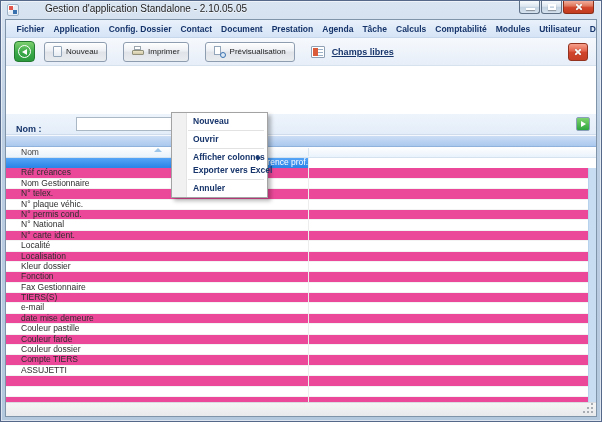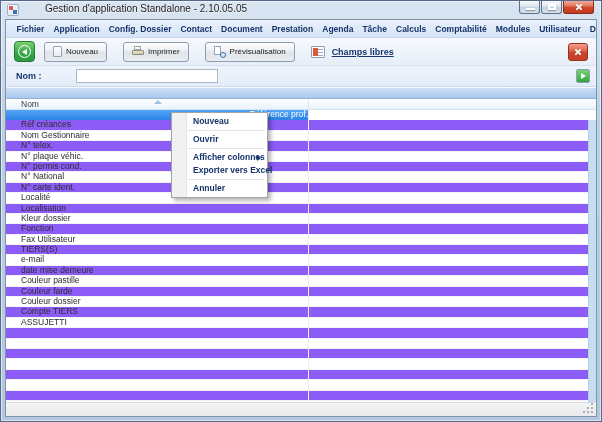--- a/index.html
+++ b/index.html
@@ -60,42 +60,42 @@
   .icon-preview::after{content:"";position:absolute;right:0;bottom:0;width:6px;height:6px;border:1.5px solid #3a72b0;border-radius:50%;box-sizing:border-box;background:rgba(215,232,248,.7);}
   .cl-icon{width:14px;height:12px;box-sizing:border-box;border:1px solid #8fa0b4;background:#fff;position:relative;margin-right:7px;border-radius:1px;}
   .cl-icon::before{content:"";position:absolute;left:1px;top:1px;width:5px;height:8px;background:#d95b3a;}
   .cl-icon::after{content:"";position:absolute;right:1px;top:2px;width:5px;height:1.5px;background:#9ab0c6;box-shadow:0 3px 0 #9ab0c6,0 6px 0 #9ab0c6;}
   .cl-link{font-size:9px;font-weight:bold;color:var(--link,#17356b);text-decoration:underline;cursor:pointer;}
   .tb-spacer{flex:1;}
   .closex-btn{width:20px;height:18px;box-sizing:border-box;border:1px solid #93321f;border-radius:3px;position:relative;
     background:linear-gradient(#f5a08c,#e2614a 45%,var(--close-red,#d1452c) 50%,#c63e26);cursor:pointer;padding:0;}
 
   .filter-row{flex:0 0 21px;box-sizing:border-box;background:linear-gradient(#eef4fb,#e3edf9);
-    border-bottom:1px solid #cfdceb;position:relative;display:flex;align-items:center;}
+    border-bottom:1px solid #cfdceb;position:relative;display:flex;align-items:flex-end;margin-top:48px;}
   .filter-label{font-size:9px;font-weight:bold;color:var(--menu-text,#17356b);margin-left:10px;}
   .filter-input{position:absolute;left:70px;top:3px;width:142px;height:14px;box-sizing:border-box;
     border:1px solid #aab8c6;background:#fff;font:9px "Liberation Sans",sans-serif;padding:0 3px;}
   .go-btn{position:absolute;right:6px;top:3px;width:14px;height:14px;box-sizing:border-box;border:1px solid #8aa0b8;
     border-radius:2px;background:linear-gradient(#7cd36c,var(--go-green,#2fa63f));display:flex;align-items:center;justify-content:center;padding:0;cursor:pointer;}
   .go-arrow{width:0;height:0;border-top:3px solid transparent;border-bottom:3px solid transparent;border-left:5px solid #fff;}
 
   .group-band{flex:0 0 11px;background:linear-gradient(var(--band-top,#cfe0f5),var(--band-bottom,#aac8ee));
     border-bottom:1px solid #8fb2dd;box-shadow:inset 0 1px 0 rgba(255,255,255,.8);}
 
   .grid-header{flex:0 0 10px;position:relative;background:linear-gradient(#ffffff,#e9f2fb);
     border-bottom:1px solid #d4e2f0;font-size:8.5px;color:#3f3f3f;padding-left:16px;}
   .header-label{position:absolute;left:15px;top:0;line-height:10px;}
   .sort-triangle{position:absolute;left:148px;top:1px;width:0;height:0;
     border-left:4px solid transparent;border-right:4px solid transparent;border-bottom:4px solid #9ec6ea;}
   .header-divider{position:absolute;left:302px;top:1px;bottom:1px;width:1px;background:#d8e4f0;}
 
   .grid-body{flex:1;position:relative;background:#fff;overflow:hidden;}
   .grid-row{height:10.4px;box-sizing:border-box;border-bottom:1px solid #f3f3f3;
     font-size:8.5px;line-height:9.5px;color:#2d2d2d;padding-left:15px;white-space:nowrap;cursor:default;}
-  .grid-row.alt{background:#8b5cf6;}
+  .grid-row.alt{background:#ec4899;}
   .grid-row.selected{background:linear-gradient(var(--sel-top,#55a4f6),var(--sel-bottom,#2e86e9));
     color:#fff;width:302px;border-bottom-color:var(--sel-bottom,#2e86e9);text-align:right;}
   .col-divider{position:absolute;left:302px;top:0;bottom:0;width:1px;background:#ededed;}
   .vscroll{position:absolute;right:0;top:10.4px;bottom:0;width:7px;
     background:var(--scroll-track,#c8ddf2);border-left:1px solid #b7d2ec;}
 
   .statusbar{flex:0 0 13px;position:relative;background:linear-gradient(#f4f4f4,#e9eaec);border-top:1px solid #d9dbde;}
   .grip{position:absolute;right:3px;bottom:3px;width:2px;height:2px;background:#a7adb3;
     box-shadow:-4px 0 0 #a7adb3,-8px 0 0 #a7adb3,0 -4px 0 #a7adb3,0 -8px 0 #a7adb3,-4px -4px 0 #a7adb3;}
 
@@ -197,21 +197,21 @@
           <div class="grid-row">Nom Gestionnaire</div>
           <div class="grid-row alt">N° telex.</div>
           <div class="grid-row">N° plaque véhic.</div>
           <div class="grid-row alt">N° permis cond.</div>
           <div class="grid-row">N° National</div>
           <div class="grid-row alt">N° carte ident.</div>
           <div class="grid-row">Localité</div>
           <div class="grid-row alt">Localisation</div>
           <div class="grid-row">Kleur dossier</div>
           <div class="grid-row alt">Fonction</div>
-          <div class="grid-row">Fax Utilisateur</div>
+          <div class="grid-row">Fax Gestionnaire</div>
           <div class="grid-row alt">TIERS(S)</div>
           <div class="grid-row">e-mail</div>
           <div class="grid-row alt">date mise demeure</div>
           <div class="grid-row">Couleur pastille</div>
           <div class="grid-row alt">Couleur farde</div>
           <div class="grid-row">Couleur dossier</div>
           <div class="grid-row alt">Compte TIERS</div>
           <div class="grid-row">ASSUJETTI</div>
           <div class="grid-row alt"></div>
           <div class="grid-row"></div>

